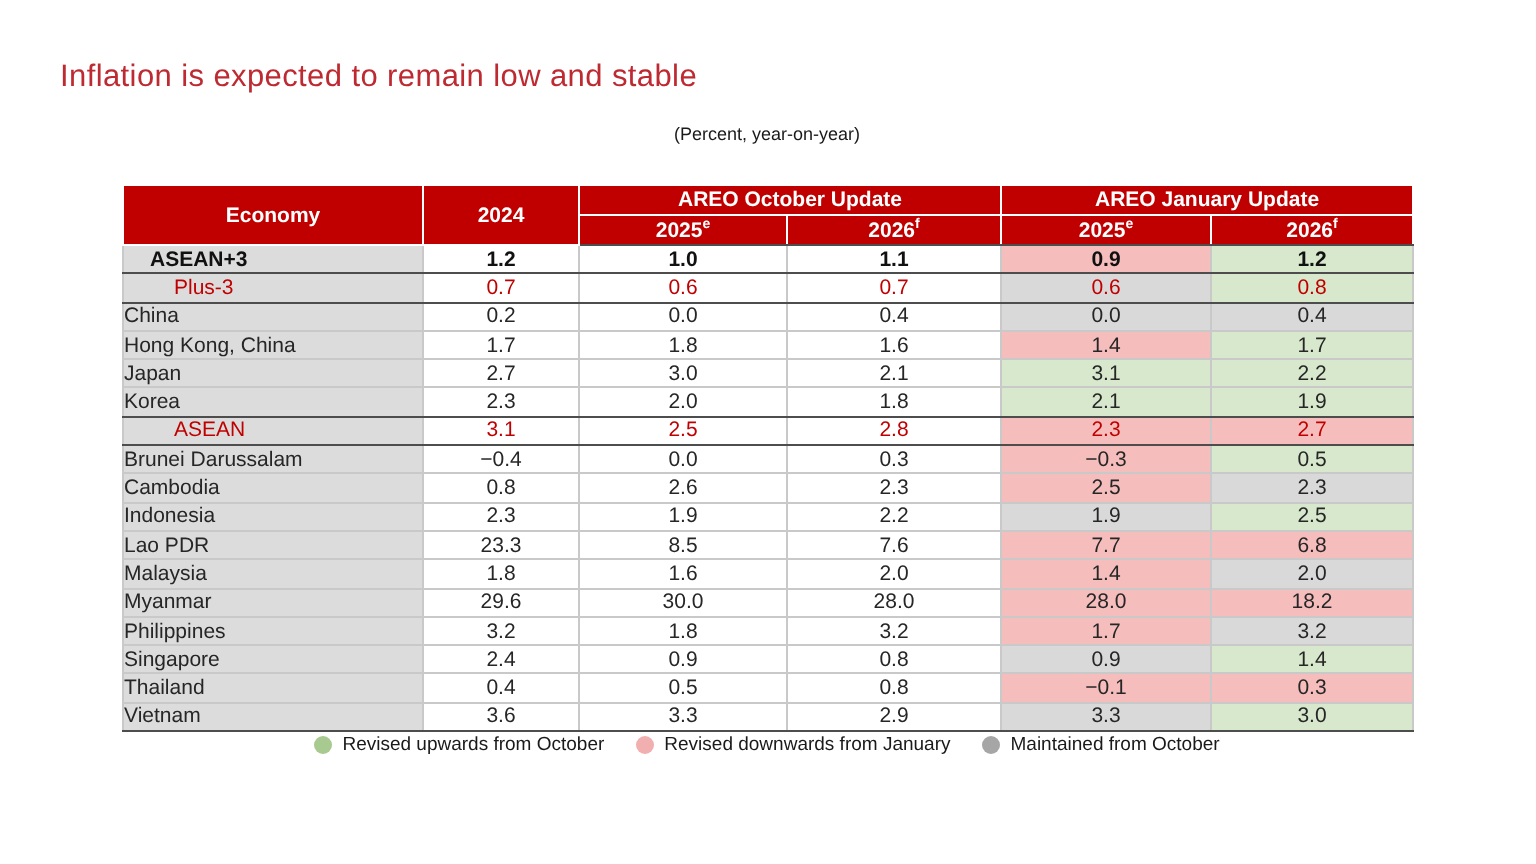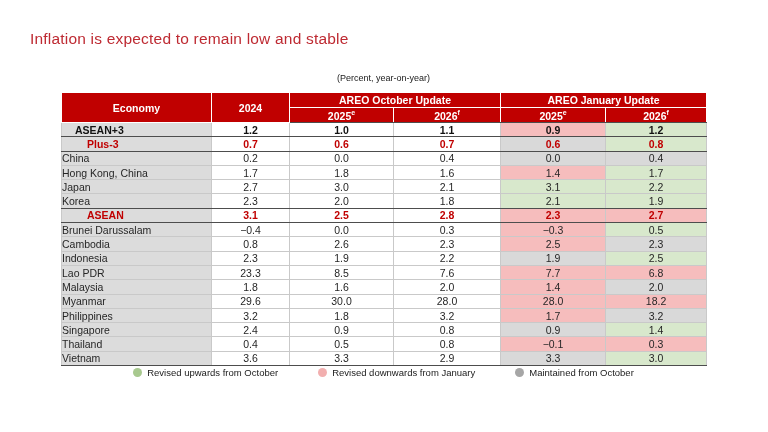--- a/index.html
+++ b/index.html
@@ -7,21 +7,21 @@
     position:relative;width:768px;height:383px;background:#ffffff;overflow:hidden;
     font-family:"Liberation Sans", sans-serif;color:#262626;
   }
   .slide-title{
     position:absolute;left:30px;top:30px;margin:0;
     font-size:15.5px;font-weight:400;color:var(--title-red,#BE2A32);
     letter-spacing:.2px;
   }
   .chart-titles{position:absolute;left:61px;top:61px;width:645px;text-align:center;}
   .chart-title{font-size:10px;font-weight:bold;color:#1a1a1a;}
-  .chart-subtitle{font-size:9px;color:#1a1a1a;margin-top:12px;}
+  .chart-subtitle{font-size:9px;color:#1a1a1a;margin-top:1px;}
   table.tbl{
     position:absolute;left:61px;top:92px;width:645px;
     border-collapse:collapse;table-layout:fixed;
     font-size:10.5px;
   }
   .tbl th,.tbl td{padding:0;margin:0;overflow:hidden;white-space:nowrap;}
   thead th{
     background:var(--header-bg,#C00000);color:#fff;font-weight:bold;
     border:1px solid #fff;height:14px;text-align:center;font-size:10.5px;
     vertical-align:middle;
@@ -33,30 +33,30 @@
     border:1px solid #c9c9c9;color:#262626;
   }
   tbody td.economy-td{
     background:var(--economy-col-bg,#DCDCDC);text-align:left;
   }
   .econ-label{display:inline-block;}
   tr.indent-0 .econ-label{padding-left:13px;}
   tr.indent-1 .econ-label{padding-left:25px;}
   tr.indent-2 .econ-label{}
   tr.emph-bold td{font-weight:bold;color:#111;}
-  tr.emph-bold-red td{font-weight:bold;color:var(--accent-red,#C00000);margin-left:16px;}
+  tr.emph-bold-red td{font-weight:normal;color:var(--accent-red,#C00000);margin-left:16px;}
   td.rev-up{background:var(--revised-up-bg,#D8E8CC);}
   td.rev-down{background:var(--revised-down-bg,#F6BDBD);}
   td.rev-same{background:var(--maintained-bg,#D9D9D9);}
   tr.group-end td{border-bottom:1px solid #4d4d4d;}
   tbody tr:first-child td{border-top:1px solid #4d4d4d;}
   table.tbl{border:1px solid #7f7f7f;}
   .legend{
     position:absolute;left:61px;top:367px;width:645px;
-    display:flex;justify-content:center;gap:40px;align-items:center;
+    display:flex;justify-content:center;gap:16px;align-items:center;
   }
   .legend-item{display:flex;align-items:center;gap:5px;font-size:9.5px;color:#1a1a1a;}
   .dot{width:9px;height:9px;border-radius:50%;display:inline-block;background:#ccc;}
   .footer{
     position:absolute;left:22px;top:391px;width:730px;
     font-size:6px;line-height:1.45;color:#9b9b9b;
   }
 </style>
 </head>
 <body>

